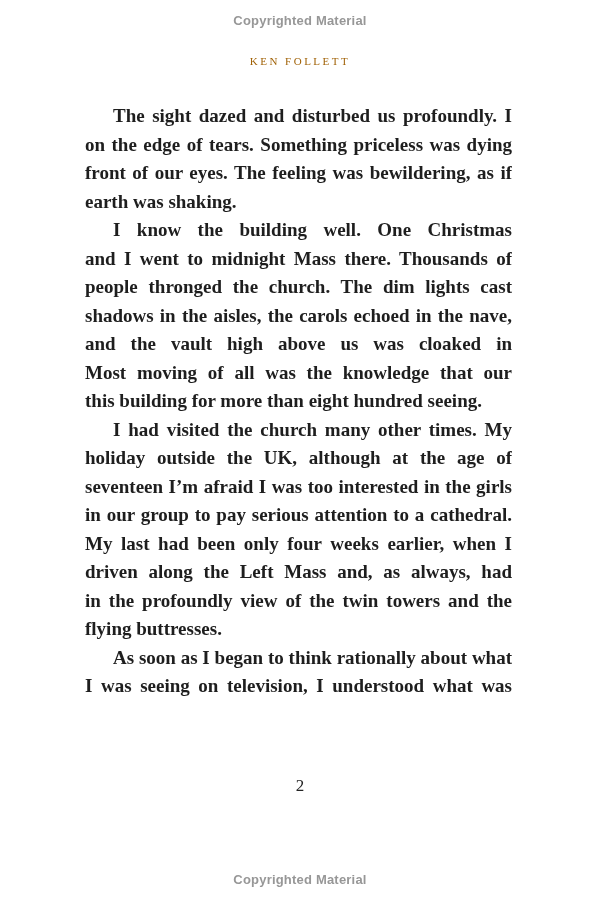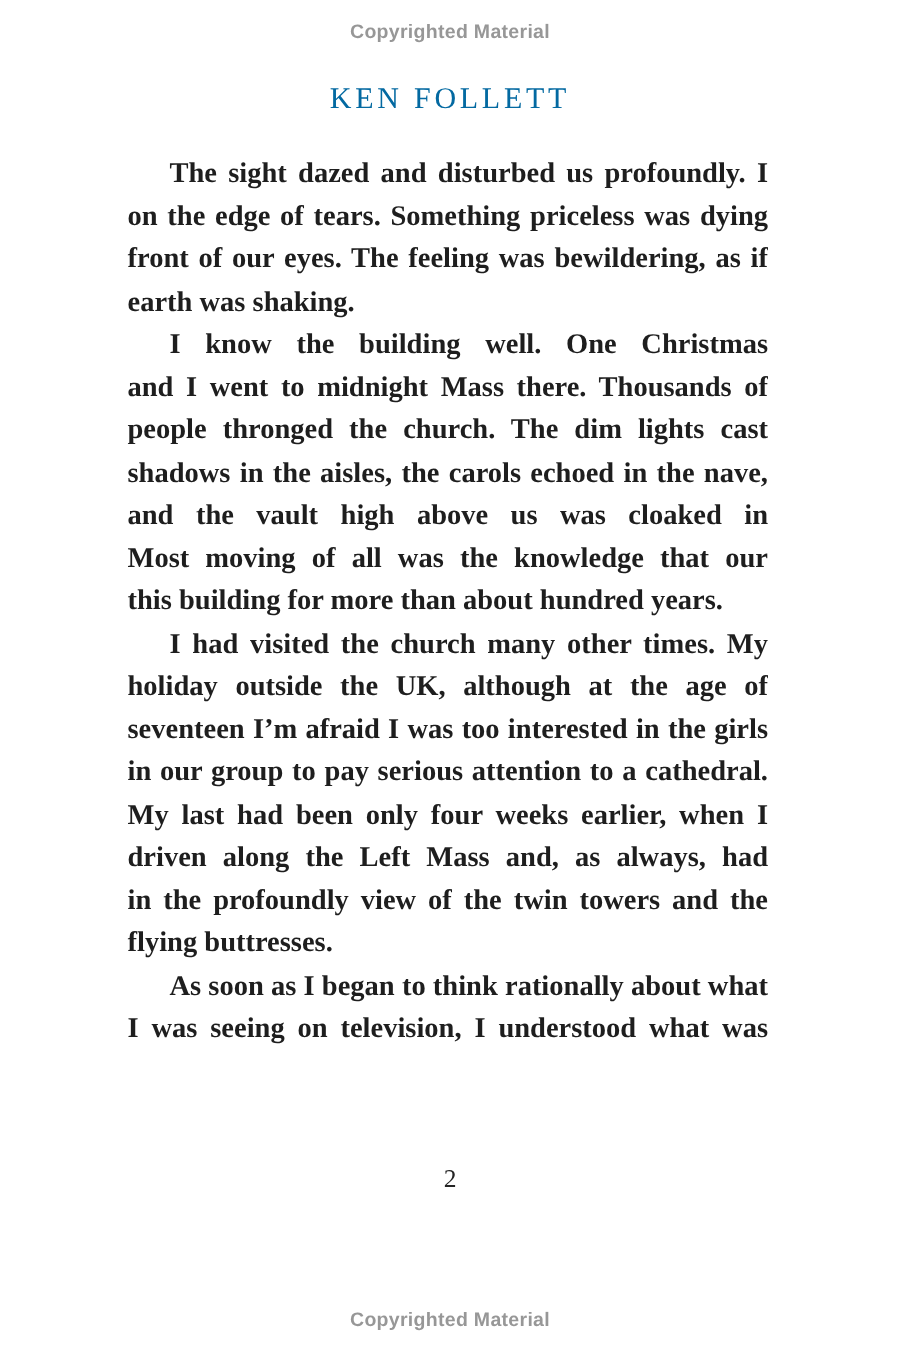--- a/index.html
+++ b/index.html
@@ -31,23 +31,23 @@
     letter-spacing:0.2px;
   }
   .copyright.top{top:13px;}
   .copyright.bottom{top:872px;}
   .running-head{
     position:absolute;
     top:55px;
     left:0;
     width:100%;
     text-align:center;
-    font-size:20px;
+    font-size:11px;
     letter-spacing:2.5px;
-    color:#0369a1;
+    color:#a16207;
   }
   .body-text{
     position:absolute;
     top:102px;
     left:85px;
     width:427px;
     font-size:19px;
     line-height:28.5px;
     font-weight:bold;
   }
@@ -88,21 +88,21 @@
         <div class="line">front of our eyes. The feeling was bewildering, as if the</div>
         <div class="line last">earth was shaking.</div>
       </div>
       <div class="para">
         <div class="line indent">I know the building well. One Christmas Barbara</div>
         <div class="line">and I went to midnight Mass there. Thousands of</div>
         <div class="line">people thronged the church. The dim lights cast deep</div>
         <div class="line">shadows in the aisles, the carols echoed in the nave,</div>
         <div class="line">and the vault high above us was cloaked in darkness.</div>
         <div class="line">Most moving of all was the knowledge that our</div>
-        <div class="line last">this building for more than about hundred years.</div>
+        <div class="line last">this building for more than eight hundred seeing.</div>
       </div>
       <div class="para">
         <div class="line indent">I had visited the church many other times. My</div>
         <div class="line">holiday outside the UK, although at the age of</div>
         <div class="line">seventeen I’m afraid I was too interested in the girls</div>
         <div class="line">in our group to pay serious attention to a cathedral.</div>
         <div class="line">My last had been only four weeks earlier, when I had</div>
         <div class="line">driven along the Left Mass and, as always, had drunk</div>
         <div class="line">in the profoundly view of the twin towers and the</div>
         <div class="line last">flying buttresses.</div>

